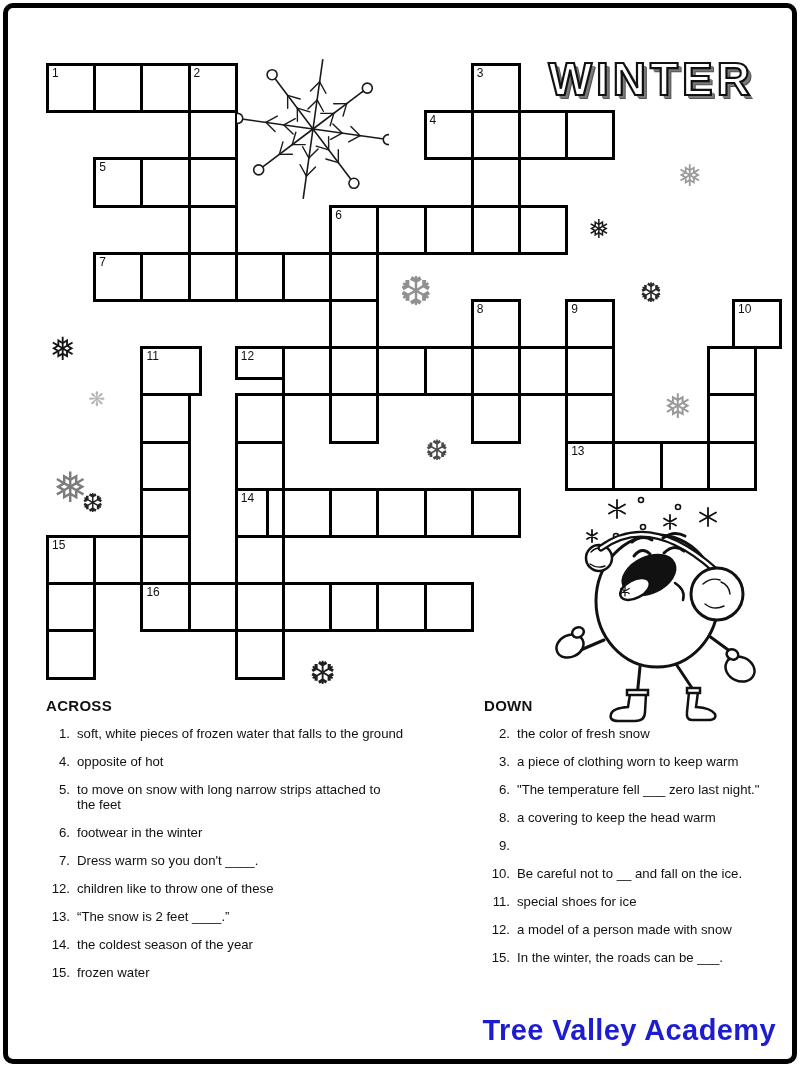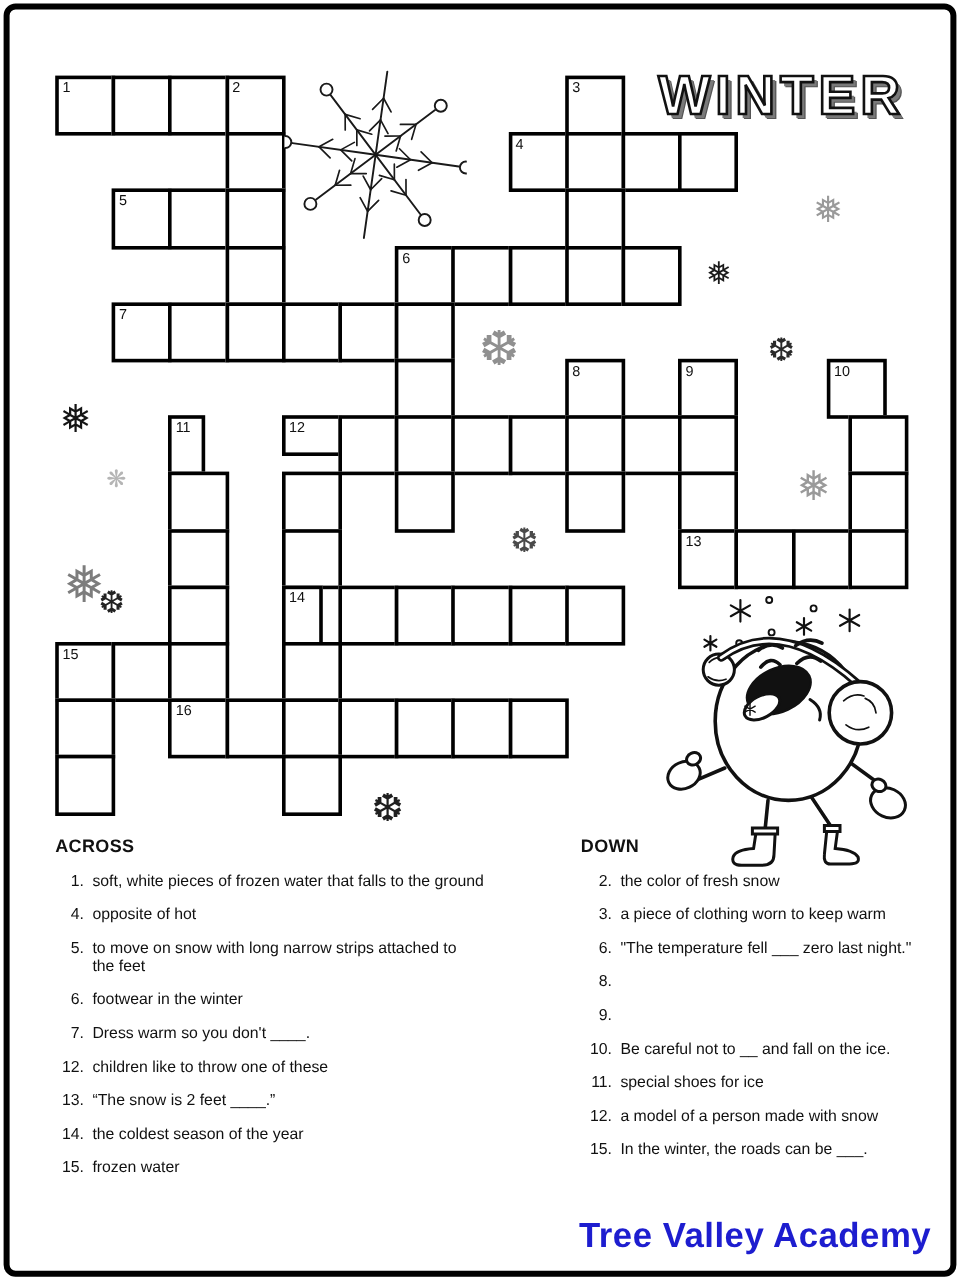--- a/index.html
+++ b/index.html
@@ -96,24 +96,24 @@
     <div class="cell" style="left: 234.8px; top: 251.8px; width: 50.2px; height: 50.2px; border-width: 3px;"></div>
     <div class="cell" style="left: 282px; top: 251.8px; width: 50.2px; height: 50.2px; border-width: 3px;"></div>
     <div class="cell" style="left: 329.2px; top: 251.8px; width: 50.2px; height: 50.2px; border-width: 3px;"></div>
     <div class="cell" style="left: 329.2px; top: 299px; width: 50.2px; height: 50.2px; border-width: 3px;"></div>
     <div class="cell" style="left: 470.8px; top: 299px; width: 50.2px; height: 50.2px; border-width: 3px;">
       <span class="cellnum">8</span>
     </div>
     <div class="cell" style="left: 565.2px; top: 299px; width: 50.2px; height: 50.2px; border-width: 3px;">
       <span class="cellnum">9</span>
     </div>
-    <div class="cell" style="left: 689px; top: 299px; width: 50.2px; height: 50.2px; border-width: 3px;">
+    <div class="cell" style="left: 732px; top: 299px; width: 50.2px; height: 50.2px; border-width: 3px;">
       <span class="cellnum">10</span>
     </div>
-    <div class="cell" style="left: 140.4px; top: 346.2px; width: 31px; height: 50.2px; border-width: 3px;">
+    <div class="cell" style="left: 140.4px; top: 346.2px; width: 62px; height: 50.2px; border-width: 3px;">
       <span class="cellnum">11</span>
     </div>
     <div class="cell" style="left: 234.8px; top: 346.2px; width: 50.2px; height: 34px; border-width: 3px; padding-left: 32px;">
       <span class="cellnum">12</span>
     </div>
     <div class="cell" style="left: 282px; top: 346.2px; width: 50.2px; height: 50.2px; border-width: 3px;"></div>
     <div class="cell" style="left: 329.2px; top: 346.2px; width: 50.2px; height: 50.2px; border-width: 3px;"></div>
     <div class="cell" style="left: 376.4px; top: 346.2px; width: 50.2px; height: 50.2px; border-width: 3px;"></div>
     <div class="cell" style="left: 423.6px; top: 346.2px; width: 50.2px; height: 50.2px; border-width: 3px;"></div>
     <div class="cell" style="left: 470.8px; top: 346.2px; width: 50.2px; height: 50.2px; border-width: 3px;"></div>
@@ -344,20 +344,21 @@
       <div class="clue">
         <span class="cnum">3.</span>
         <span class="ctext">a piece of clothing worn to keep warm</span>
       </div>
       <div class="clue">
         <span class="cnum">6.</span>
         <span class="ctext">"The temperature fell ___ zero last night."</span>
       </div>
       <div class="clue">
         <span class="cnum">8.</span>
+        <span class="ctext">a covering to keep the head warm</span>
       </div>
       <div class="clue">
         <span class="cnum">9.</span>
       </div>
       <div class="clue">
         <span class="cnum">10.</span>
         <span class="ctext">Be careful not to __ and fall on the ice.</span>
       </div>
       <div class="clue">
         <span class="cnum">11.</span>

